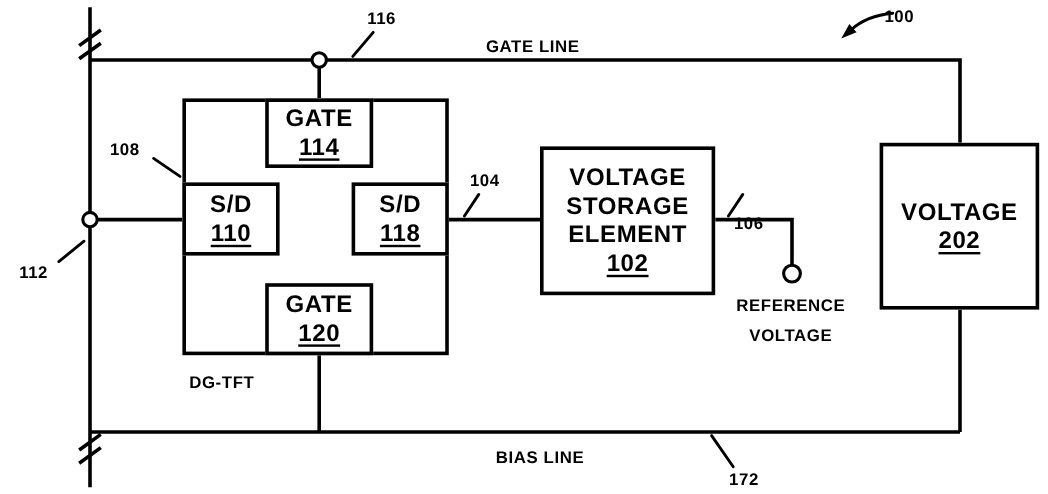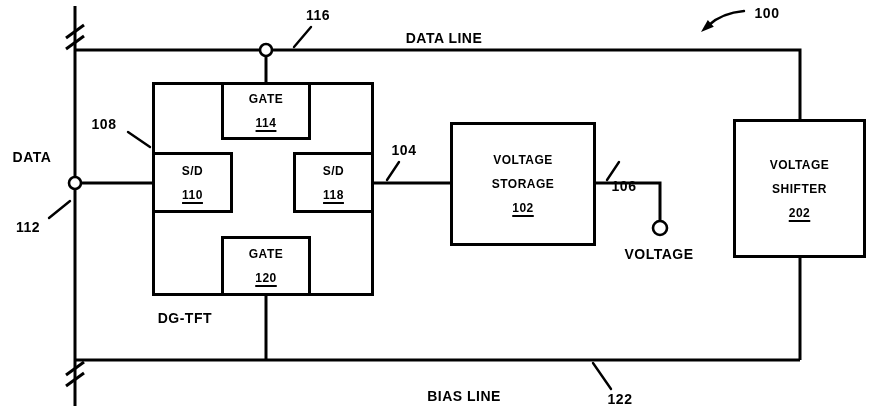--- a/index.html
+++ b/index.html
@@ -19,21 +19,21 @@
   .box {
     position: absolute;
     box-sizing: border-box;
     border: 3px solid #000;
     background: #fff;
     display: flex;
     flex-direction: column;
     align-items: center;
     justify-content: center;
     text-align: right;
-    font-size: 12px;
+    font-size: 20px;
     font-weight: bold;
     line-height: 24px;
     letter-spacing: .5px;
   }
   .box.outer { background: transparent; }
   .lbl {
     position: absolute;
     font-size: 14px;
     font-weight: bold;
     letter-spacing: .5px;
@@ -104,48 +104,48 @@
   </div>
 
   <div class="box" style="left:221px; top:236px; width:90px; height:60px;">
     <span>GATE</span>
     <span class="u">120</span>
   </div>
 
   <div class="box" style="left:450px; top:122px; width:146px; height:124px;">
     <span>VOLTAGE</span>
     <span>STORAGE</span>
+    <span>ELEMENT</span>
     <span class="u">102</span>
   </div>
 
   <div class="box" style="left:733px; top:119px; width:133px; height:139px;">
     <span>VOLTAGE</span>
-    <span>SHIFTER</span>
     <span class="u">202</span>
   </div>
 
   <div class="lbl" style="left:294px; top:3px; width:48px;">116</div>
 
-  <div class="lbl" style="left:368px; top:26px; width:152px;">DATA LINE</div>
+  <div class="lbl" style="left:368px; top:26px; width:152px;">GATE LINE</div>
 
-  <div class="lbl left" style="left:737px; top:1px; width:60px;text-align:center;">100</div>
+  <div class="lbl left" style="left:737px; top:1px; width:60px;">100</div>
 
-  <div class="lbl" style="left:0px; top:145px; width:64px;">DATA</div>
 
   <div class="lbl" style="left:4px; top:215px; width:48px;">112</div>
 
   <div class="lbl" style="left:80px; top:112px; width:48px;">108</div>
 
   <div class="lbl" style="left:104px; top:306px; width:108px;text-align:right;">DG-TFT</div>
 
   <div class="lbl" style="left:380px; top:138px; width:48px;">104</div>
 
   <div class="lbl" style="left:600px; top:138px; width:48px;margin-top:36px;">106</div>
 
   <div class="lbl" style="left:589px; top:242px; width:140px;">
+    <span class="ln">REFERENCE</span>
     <span class="ln">VOLTAGE</span>
   </div>
 
-  <div class="lbl" style="left:386px; top:369px; width:156px;margin-top:15px;">BIAS LINE</div>
+  <div class="lbl" style="left:372px; top:369px; width:156px;">BIAS LINE</div>
 
-  <div class="lbl" style="left:596px; top:387px; width:48px;">122</div>
+  <div class="lbl" style="left:596px; top:387px; width:48px;">172</div>
 
 </div>
 
 </body></html>

